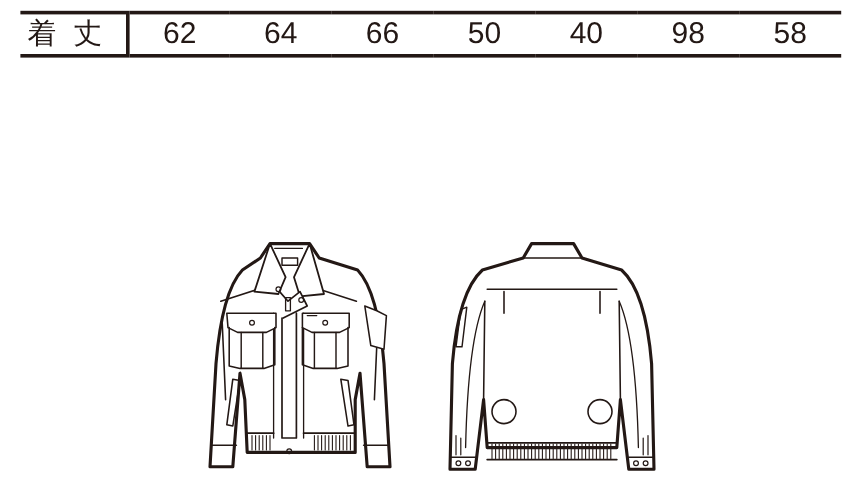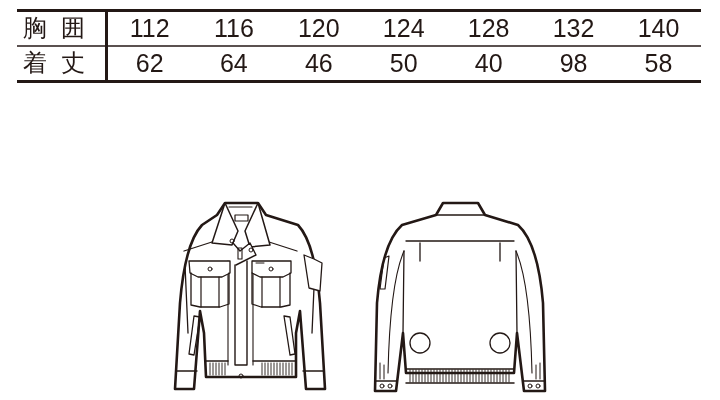--- a/index.html
+++ b/index.html
@@ -26,34 +26,24 @@
     .front { left: 150px; top: 193px; width: 200px; height: 207px; }
     .back { left: 360px; top: 193px; width: 200px; height: 207px; }
     svg { display: block; }
   </style>
 </head>
 <body>
 
 <table class="size-table">
   <tbody>
   <tr class="row">
-    <th class="label jp">胸囲</th>
-    <td>112</td>
-    <td>116</td>
-    <td>120</td>
-    <td>124</td>
-    <td>128</td>
-    <td>132</td>
-    <td>140</td>
-  </tr>
-  <tr class="row">
     <th class="label jp">着丈</th>
     <td>62</td>
     <td>64</td>
-    <td>46</td>
+    <td>66</td>
     <td>50</td>
     <td>40</td>
     <td>98</td>
     <td>58</td>
   </tr>
 </tbody>
   </table>
 
 <div class="figure front">
   <svg width="200" height="207" viewBox="0 0 200 207" fill="none" stroke="#231815" stroke-linejoin="round" stroke-linecap="round">

